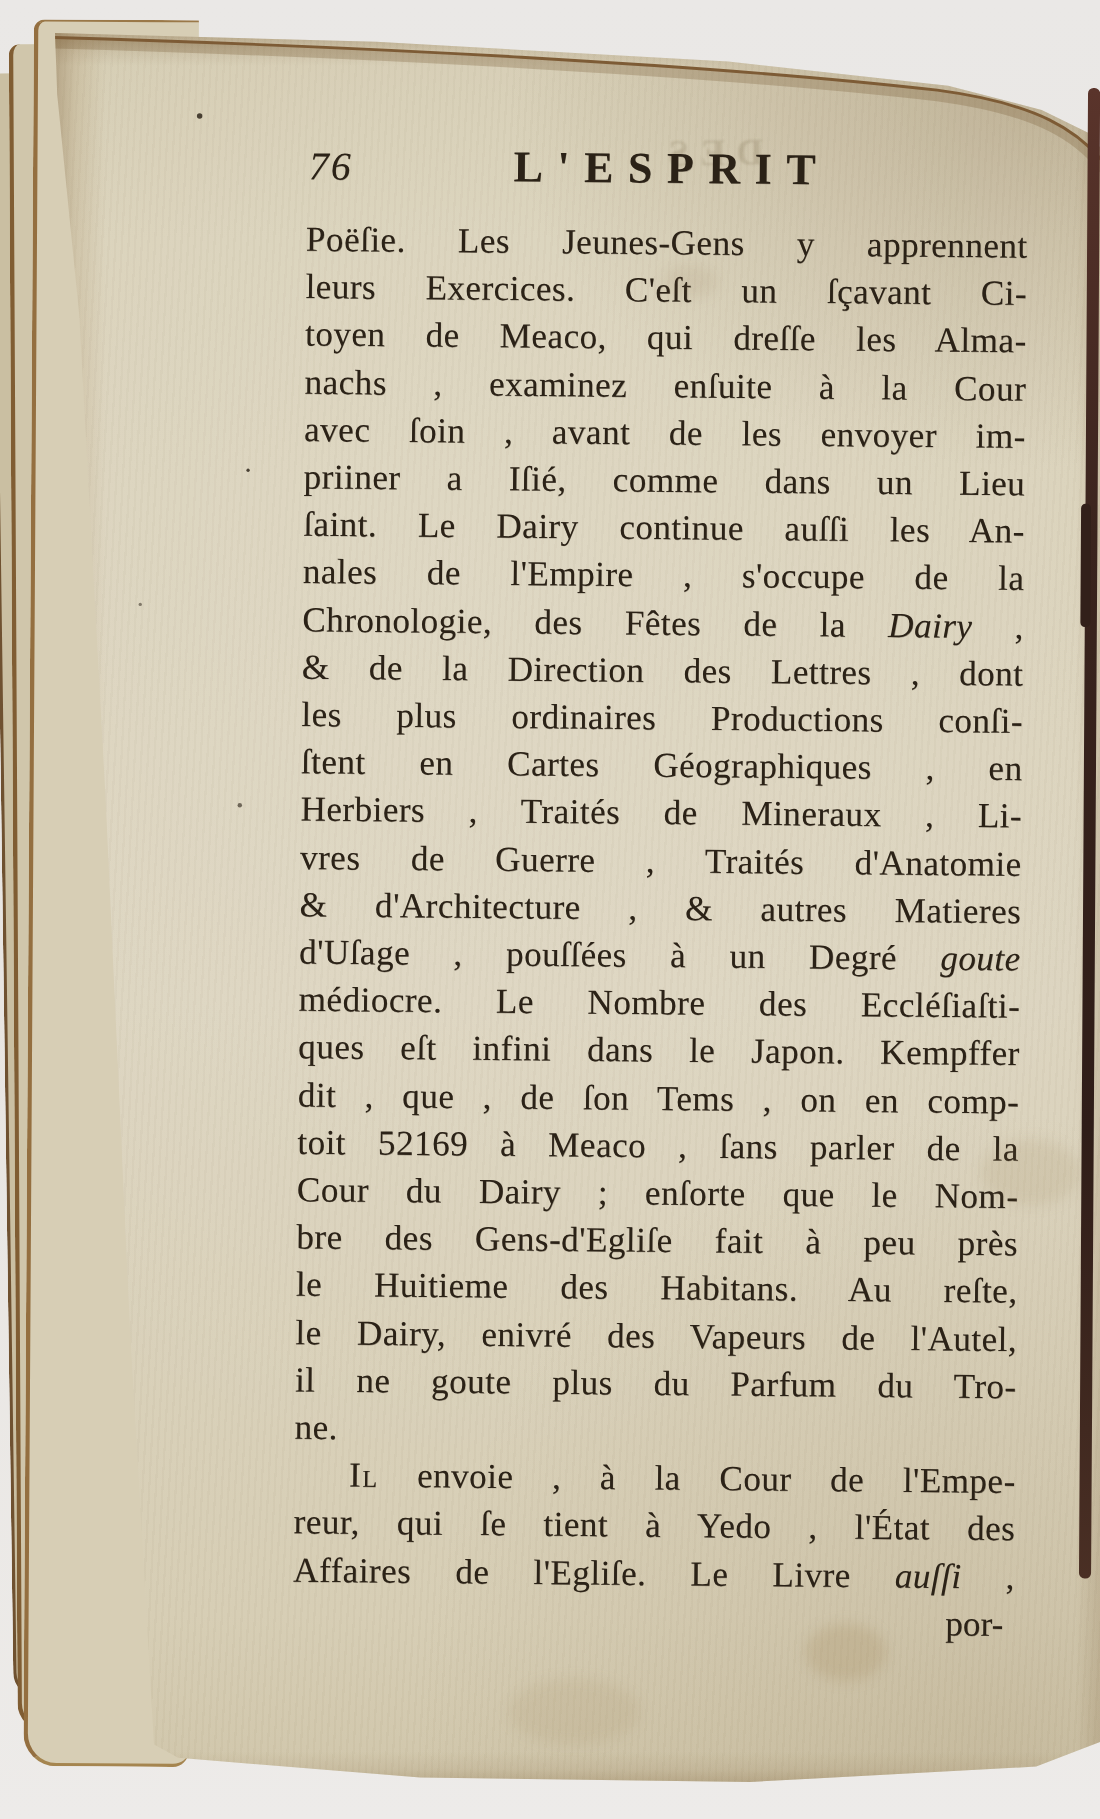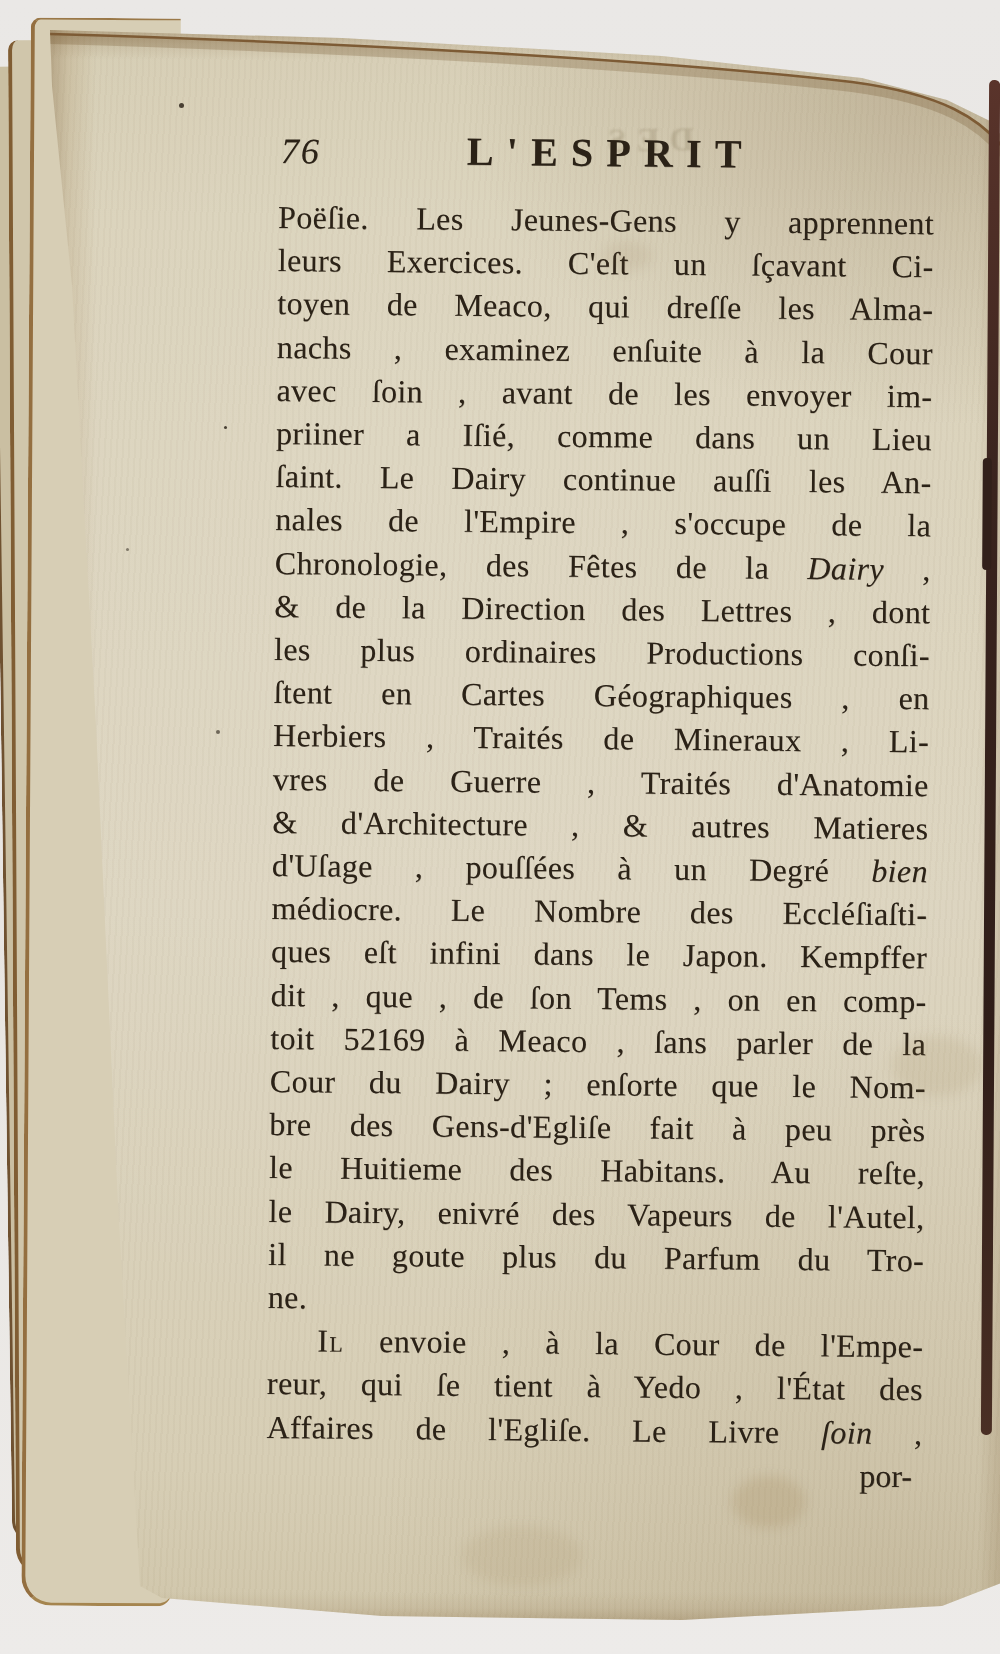--- a/index.html
+++ b/index.html
@@ -109,34 +109,34 @@
           <div class="line"><span>priiner a Iſié, comme dans un Lieu</span></div>
           <div class="line"><span>ſaint. Le Dairy continue auſſi les An-</span></div>
           <div class="line"><span>nales de l'Empire , s'occupe de la</span></div>
           <div class="line"><span>Chronologie, des Fêtes de la </span><span class="it">Dairy</span><span> ,</span></div>
           <div class="line"><span>&amp; de la Direction des Lettres , dont</span></div>
           <div class="line"><span>les plus ordinaires Productions conſi-</span></div>
           <div class="line"><span>ſtent en Cartes Géographiques , en</span></div>
           <div class="line"><span>Herbiers , Traités de Mineraux , Li-</span></div>
           <div class="line"><span>vres de Guerre , Traités d'Anatomie</span></div>
           <div class="line"><span>&amp; d'Architecture , &amp; autres Matieres</span></div>
-          <div class="line"><span>d'Uſage , pouſſées à un Degré </span><span class="it">bien</span></div>
+          <div class="line"><span>d'Uſage , pouſſées à un Degré </span><span class="it">goute</span></div>
           <div class="line"><span>médiocre. Le Nombre des Eccléſiaſti-</span></div>
           <div class="line"><span>ques eſt infini dans le Japon. Kempffer</span></div>
           <div class="line"><span>dit , que , de ſon Tems , on en comp-</span></div>
           <div class="line"><span>toit 52169 à Meaco , ſans parler de la</span></div>
           <div class="line"><span>Cour du Dairy ; enſorte que le Nom-</span></div>
           <div class="line"><span>bre des Gens-d'Egliſe fait à peu près</span></div>
           <div class="line"><span>le Huitieme des Habitans. Au reſte,</span></div>
           <div class="line"><span>le Dairy, enivré des Vapeurs de l'Autel,</span></div>
           <div class="line"><span>il ne goute plus du Parfum du Tro-</span></div>
           <div class="line"><span>ne.</span></div>
           <div class="line indent"><span class="sc">Il</span><span> envoie , à la Cour de l'Empe-</span></div>
           <div class="line"><span>reur, qui ſe tient à Yedo , l'État des</span></div>
-          <div class="line"><span>Affaires de l'Egliſe. Le Livre </span><span class="it">ſoin</span><span> ,</span></div>
+          <div class="line"><span>Affaires de l'Egliſe. Le Livre </span><span class="it">auſſi</span><span> ,</span></div>
         </div>
       <div class="catchword">por-</div>
     </div>
 
     <div class="speck" style="left:137px;top:77px;width:5px;height:5px;"></div>
     <div class="speck" style="left:182px;top:400px;width:3px;height:3px;"></div>
     <div class="speck" style="left:84px;top:522px;width:3px;height:3px;opacity:.5;"></div>
     <div class="speck" style="left:174px;top:704px;width:4px;height:4px;opacity:.6;"></div>
     <div class="speck" style="left:60px;top:936px;width:3px;height:3px;opacity:.5;"></div>
     <div class="stain" style="left:690px;top:1450px;width:74px;height:52px;background:rgba(155,125,75,.20);"></div>

